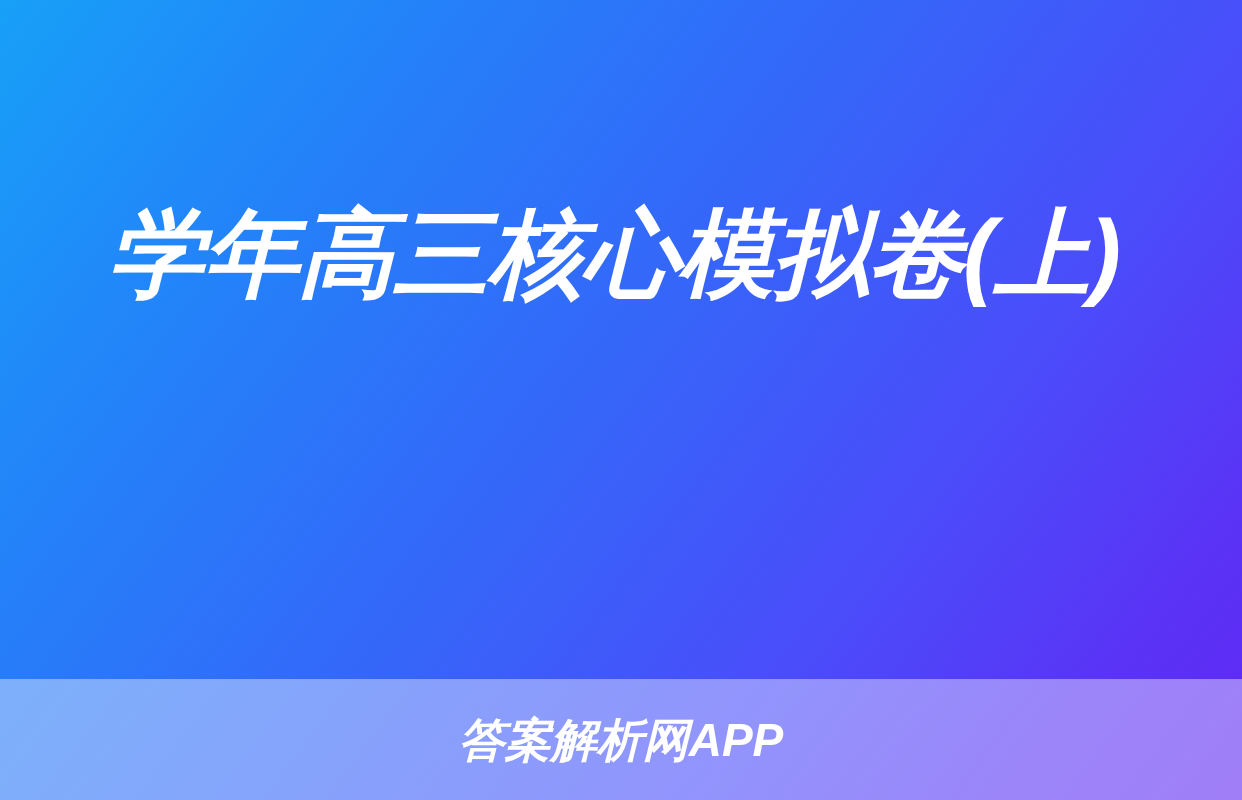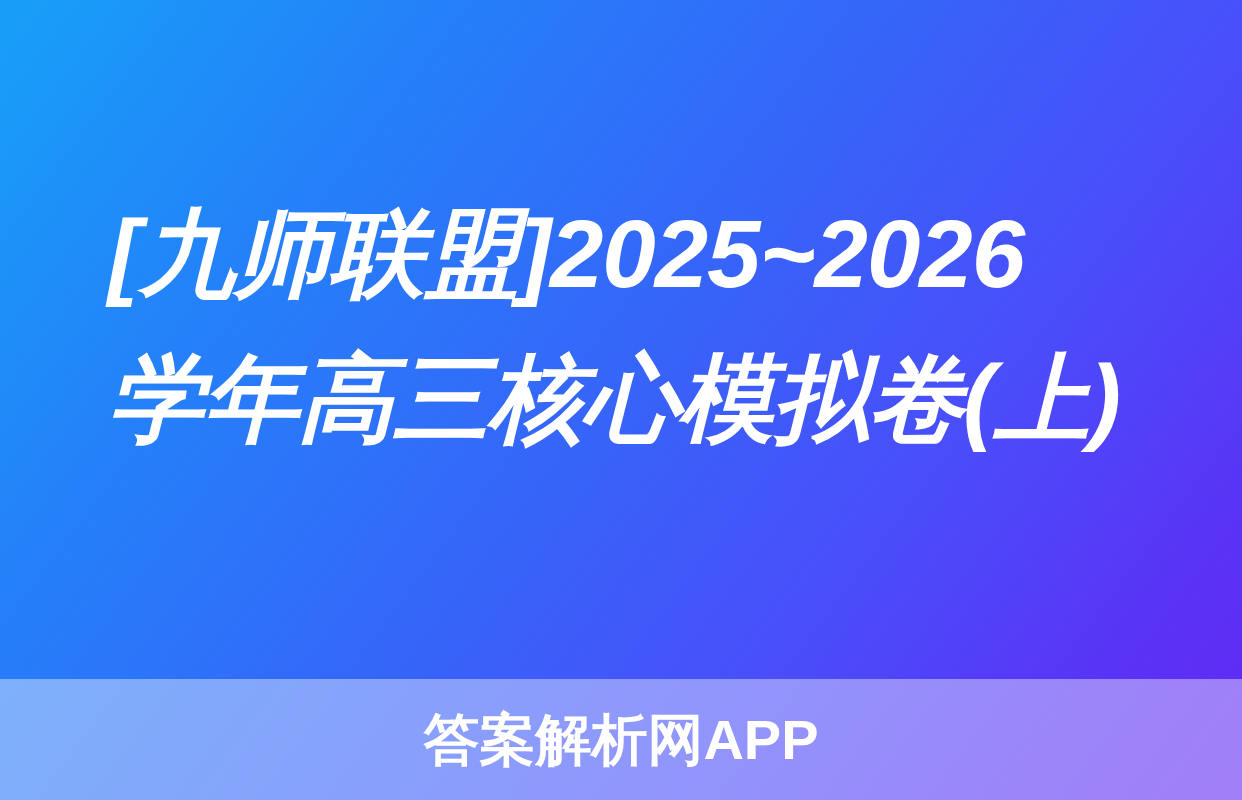--- a/index.html
+++ b/index.html
@@ -54,34 +54,34 @@
     top: 679px;
     height: 121px;
     background: rgba(255, 255, 255, 0.40);
     display: flex;
     align-items: center;
     justify-content: center;
   }
 
   #watermark {
     color: #ffffff;
-    font-size: 56px;
+    font-size: 46px;
     font-weight: 700;
+    font-style: italic;
     letter-spacing: 0px;
     white-space: nowrap;
     line-height: 1;
   }
 </style>
 </head>
 <body>
 
 <div id="banner">
 
   <div id="title-block">
-    <span class="title-line">[九师联盟]2025~2026</span>
     <span class="title-line">学年高三核心模拟卷(上)</span>
   </div>
 
   <div id="footer-bar">
     <span id="watermark">答案解析网APP</span>
   </div>
 
 </div>
 
 </body></html>

